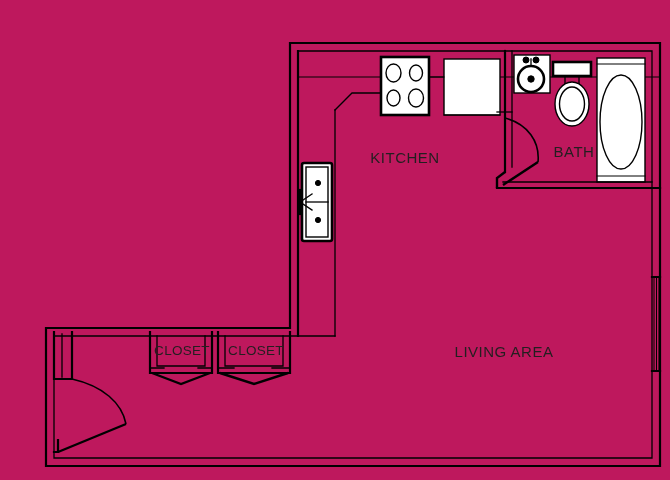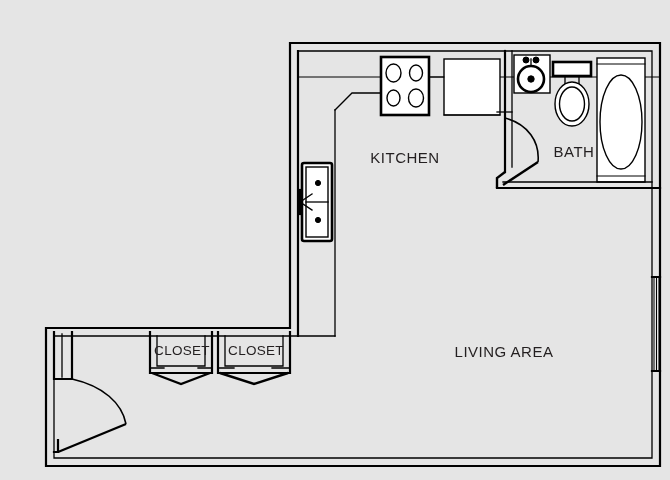--- a/index.html
+++ b/index.html
@@ -4,21 +4,21 @@
 <style>
   html, body {
     margin: 0;
     padding: 0;
     background: #ffffff;
   }
   #plan-root {
     position: relative;
     width: 670px;
     height: 480px;
-    background: #e5e5e5;
+    background: #be185d;
     overflow: hidden;
     font-family: "Liberation Sans", sans-serif;
   }
   #floorplan-svg {
     display: block;
     width: 670px;
     height: 480px;
   }
   .room-label {
     font-family: "Liberation Sans", sans-serif;

